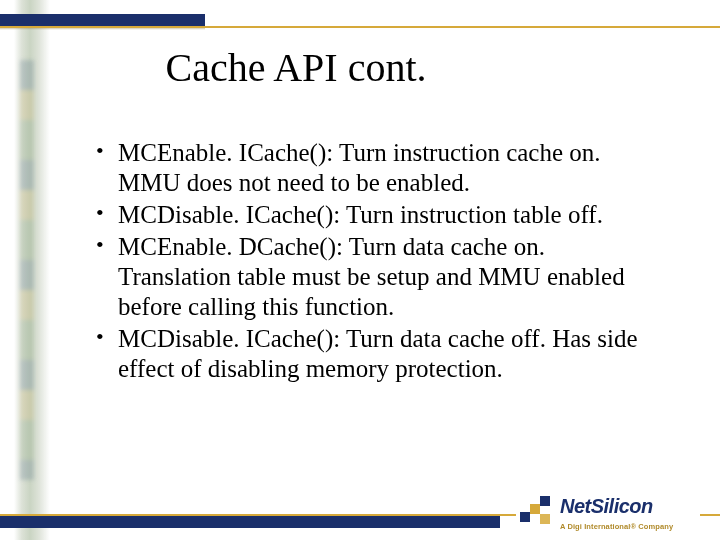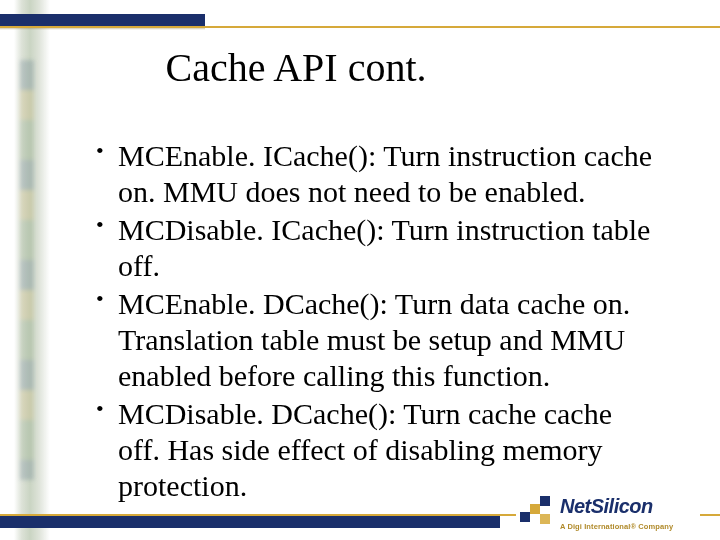--- a/index.html
+++ b/index.html
@@ -83,21 +83,21 @@
     text-align: center;
     font-size: 40px;
     color: #000;
   }
 
   .content {
     position: absolute;
     top: 138px;
     left: 96px;
     width: 560px;
-    font-size: 30px;
+    font-size: 25px;
     line-height: 1.2;
     color: #000;
   }
   .content ul {
     list-style: none;
     margin: 0;
     padding: 0;
   }
   .content li {
     position: relative;
@@ -184,21 +184,21 @@
 <div class="top-underline"></div>
 <div class="top-bar-shadow"></div>
 
 <div class="title">Cache API cont.</div>
 
 <div class="content">
   <ul>
     <li>MCEnable. ICache():  Turn instruction cache on.  MMU does not need to be enabled.</li>
     <li>MCDisable. ICache():  Turn instruction table off.</li>
     <li>MCEnable. DCache():  Turn data cache on.  Translation table must be setup and MMU enabled before calling this function.</li>
-    <li>MCDisable. DCache():  Turn cache cache off.  Has side effect of disabling memory protection.</li>
+    <li>MCDisable. ICache():  Turn data cache off.  Has side effect of disabling memory protection.</li>
   </ul>
 </div>
 
 <div class="bottom-underline"></div>
 <div class="bottom-bar"></div>
 
 <div class="logo">
   <div class="logo-mark">
     <div class="sq1"></div>
       <div class="sq2"></div>

